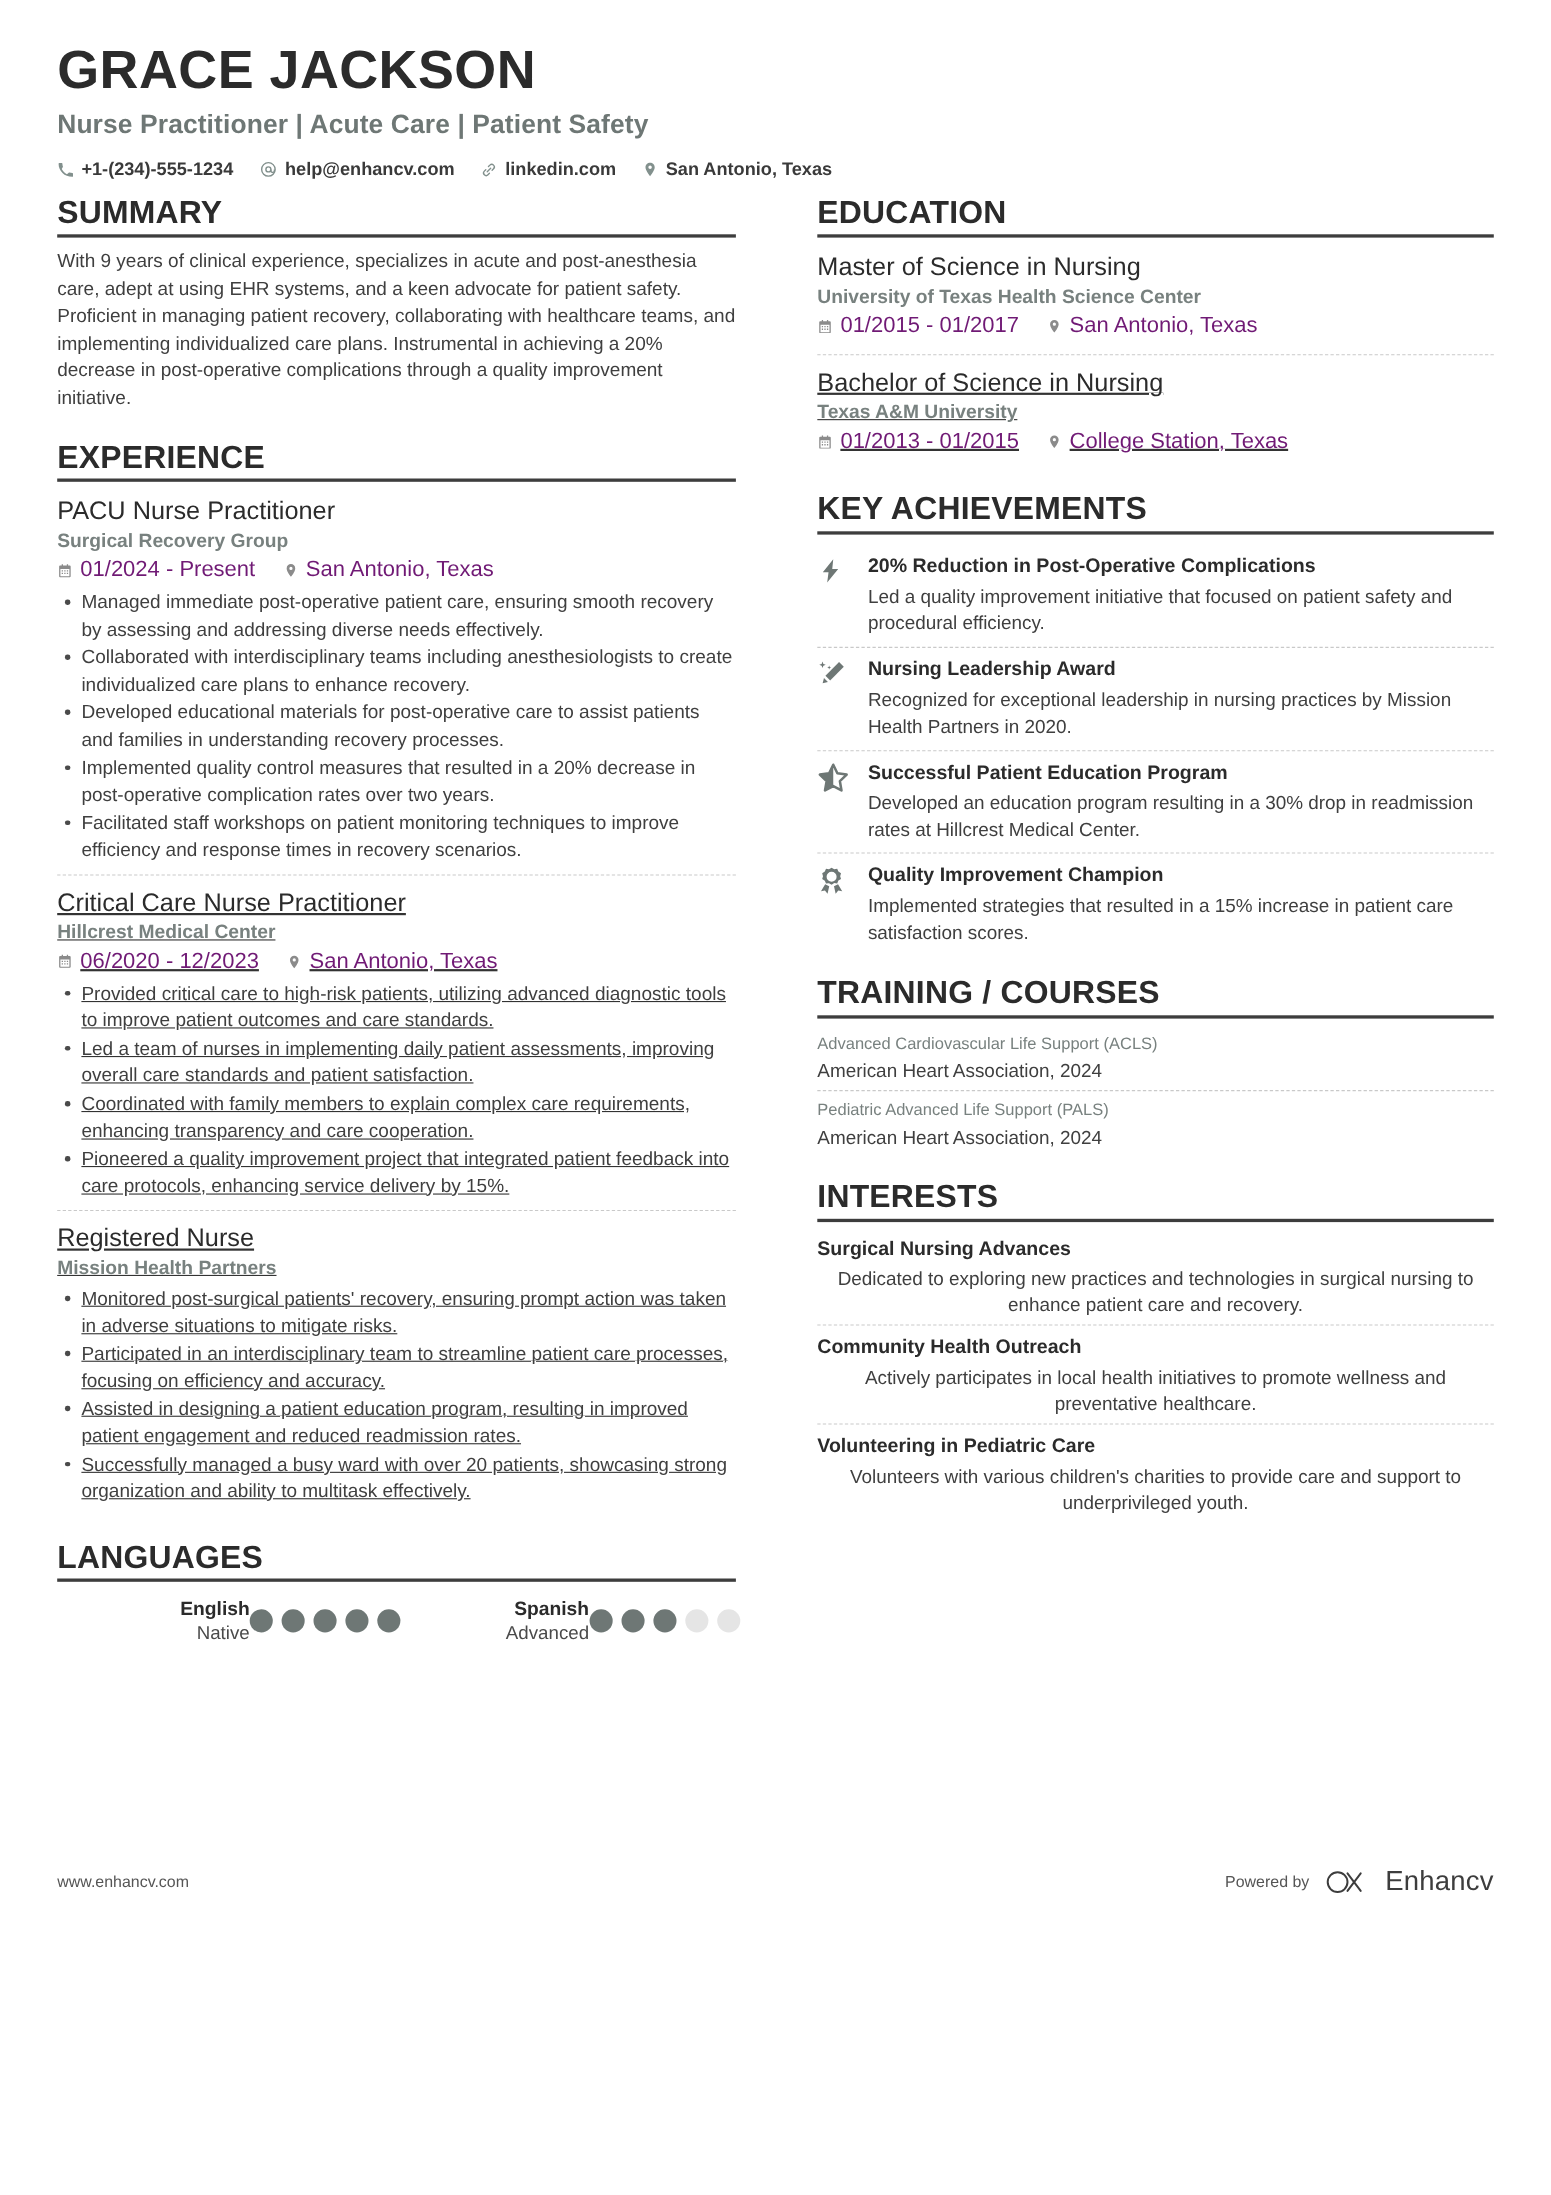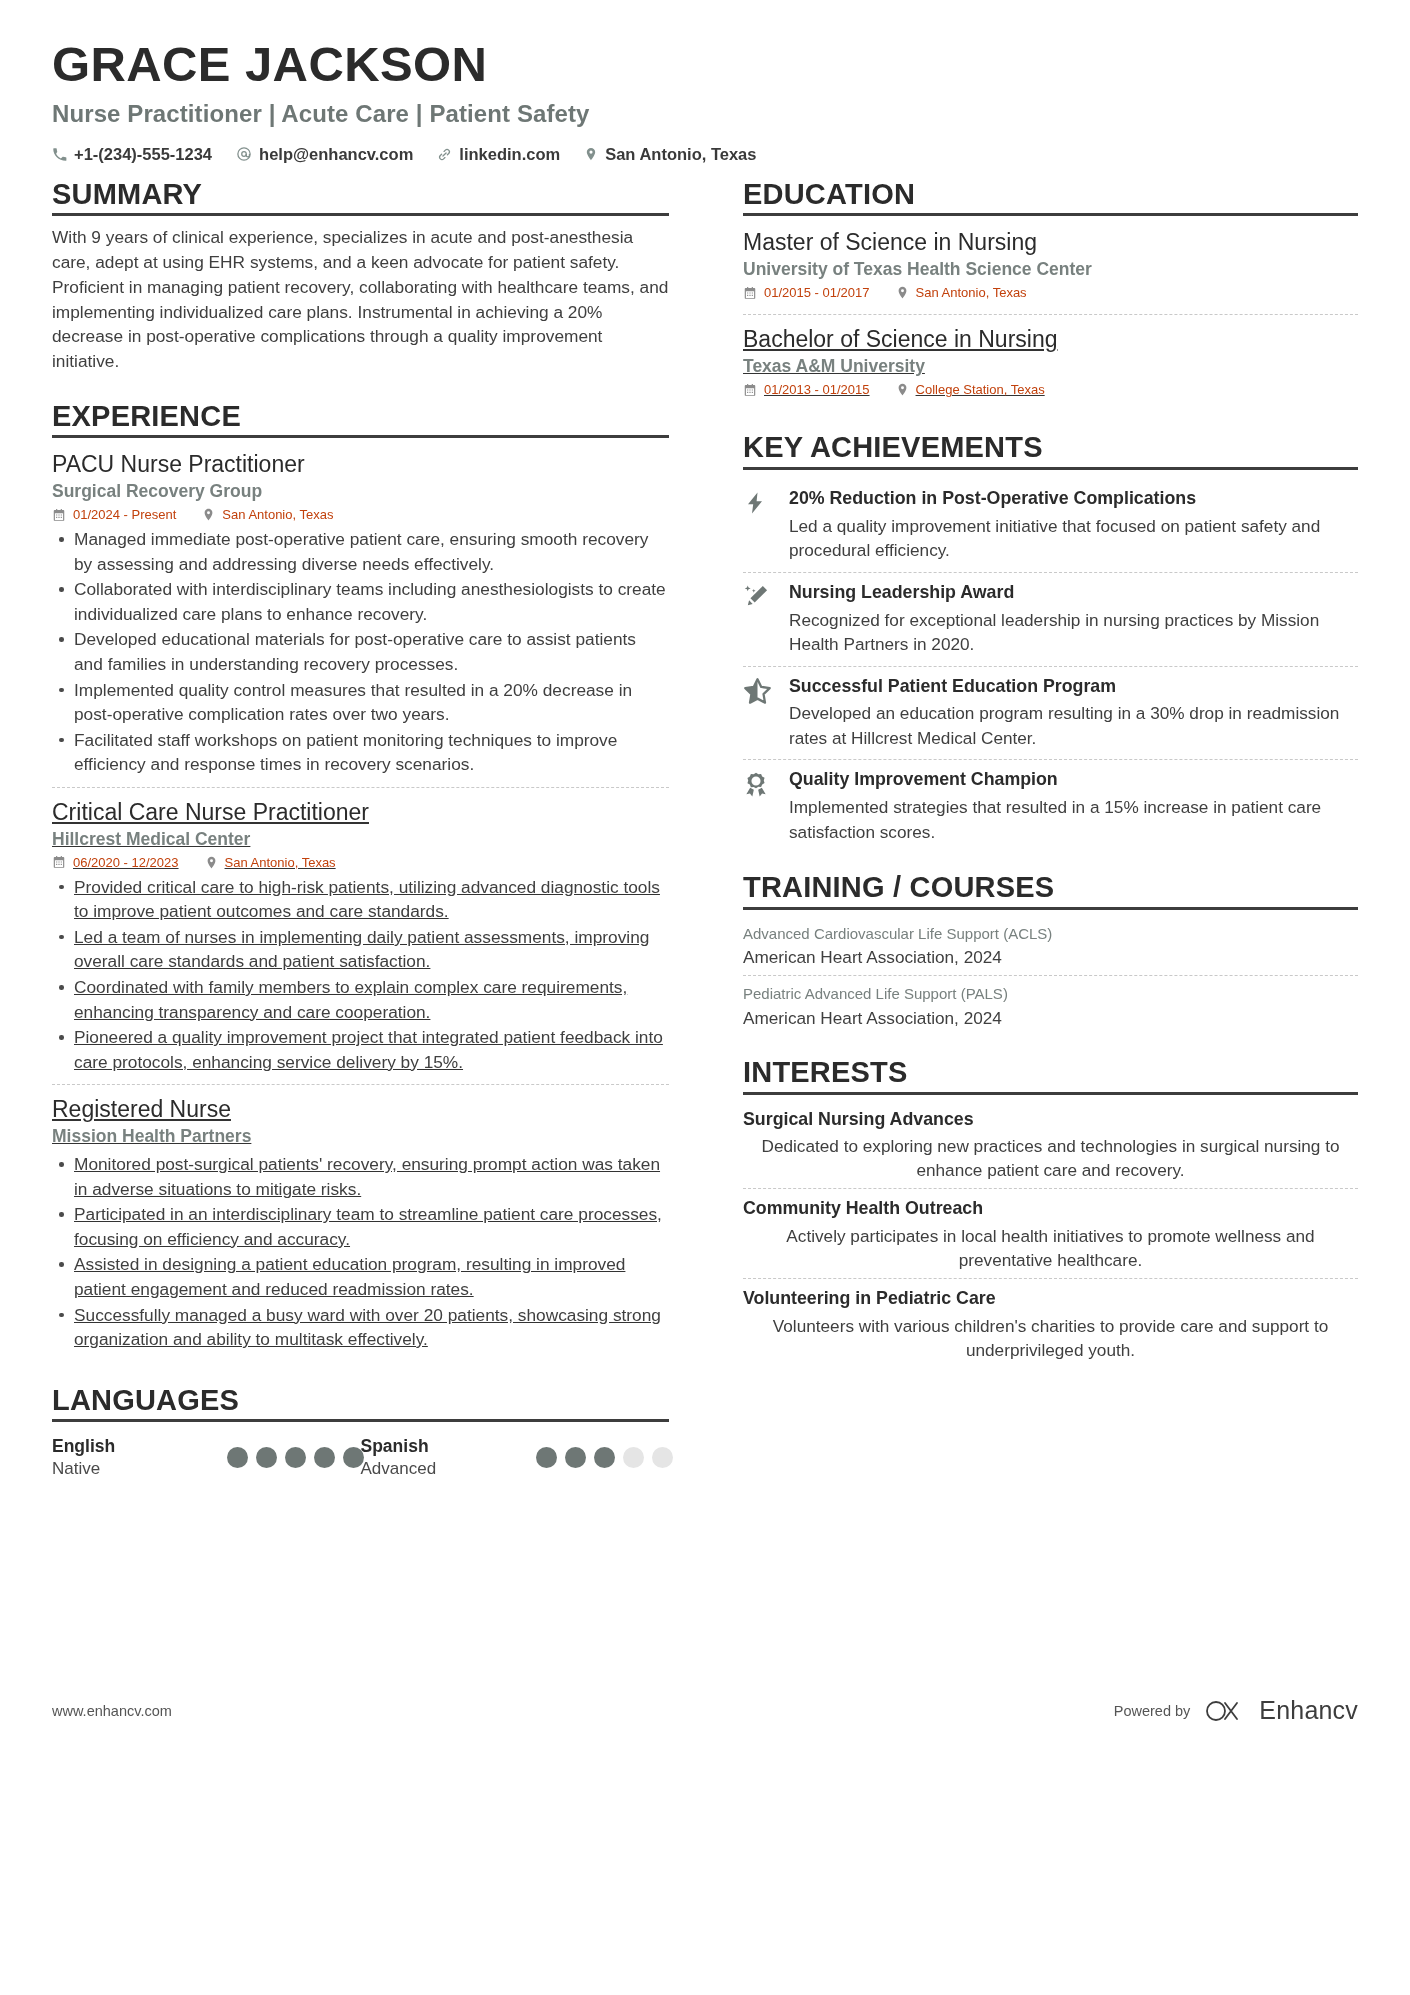--- a/index.html
+++ b/index.html
@@ -111,22 +111,22 @@
   .entry-org {
     font-size: 17.5px;
     font-weight: bold;
     color: #78817f;
     margin-bottom: 5px;
   }
   .meta-row {
     display: flex;
     align-items: center;
     flex-wrap: wrap;
-    font-size: 13px;
-    color: #c2410c;
+    font-size: 20px;
+    color: #701a75;
     margin-bottom: 5px;
     text-align: right;
   }
   .meta-item {
     display: flex;
     align-items: center;
     margin-right: 26px;
     white-space: nowrap;
   }
   .meta-item .mi {
@@ -164,20 +164,21 @@
   
   .lang-grid {
     display: flex;
     align-items: flex-start;
     padding-top: 4px;
   }
   .lang-block {
     display: flex;
     align-items: center;
     width: 50%;
+    text-align: right;
   }
   .lang-names { width: 175px; flex: 0 0 175px; }
   .lang-name {
     font-size: 17.5px;
     font-weight: bold;
     color: #2b2b2b;
     line-height: 1.3;
   }
   .lang-level {
     font-size: 17px;

